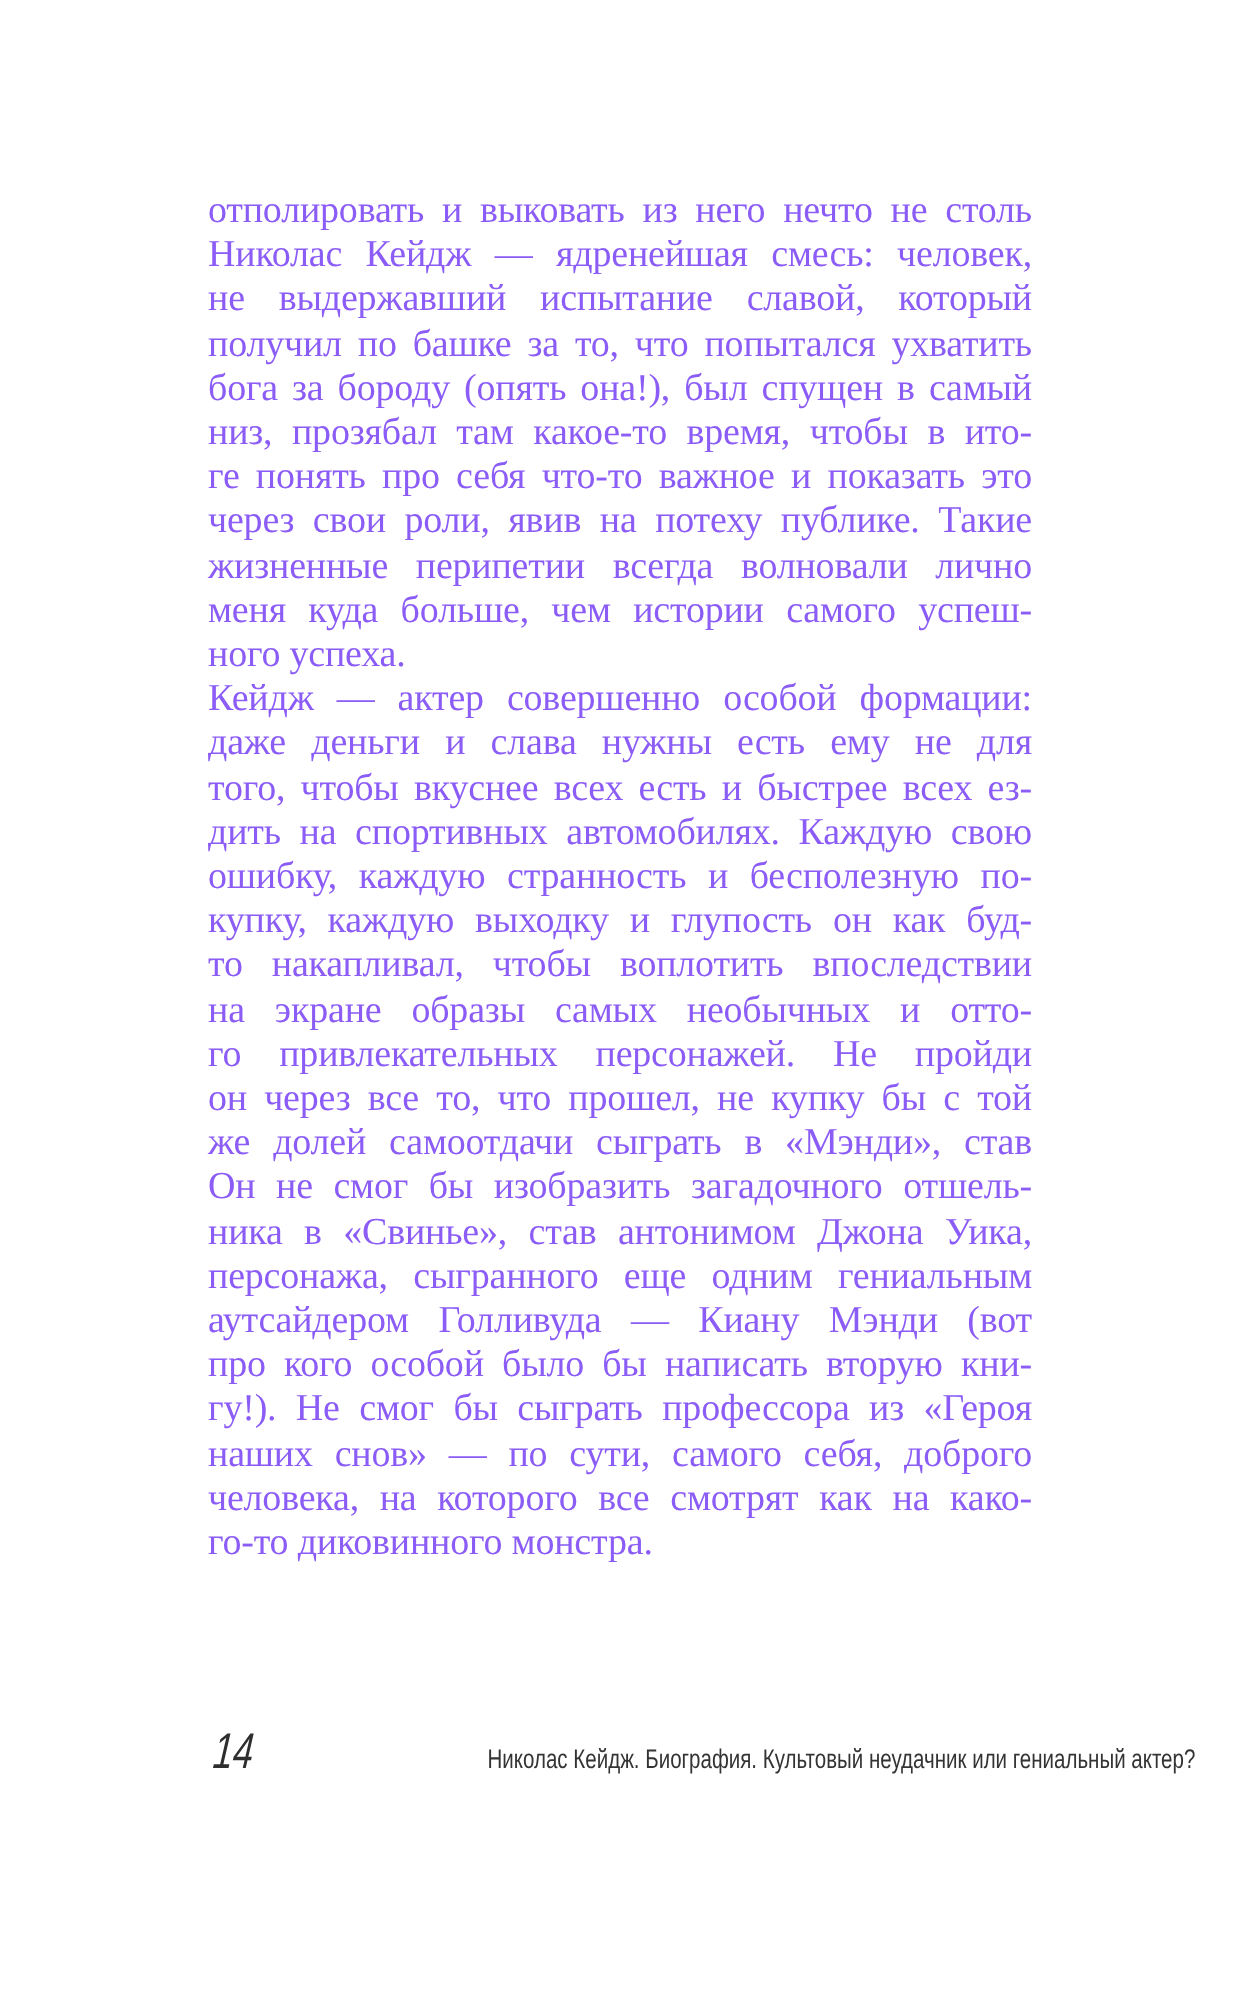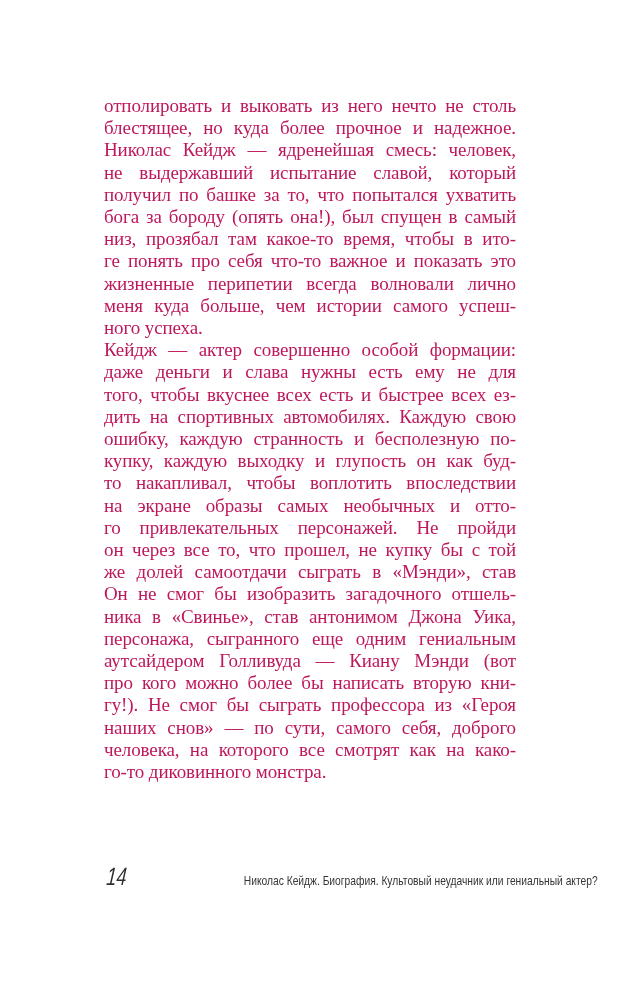--- a/index.html
+++ b/index.html
@@ -14,21 +14,21 @@
     margin: 0 auto;
     background: #ffffff;
     overflow: hidden;
     font-family: "Liberation Serif", "DejaVu Serif", serif;
   }
   .text-block {
     position: absolute;
     top: 95px;
     left: 104px;
     width: 412px;
-    color: #be185d;
+    color: #8b5cf6;
     font-size: 19px;
     line-height: 22.2px;
     letter-spacing: -0.1px;
   }
   .para + .para {
     margin-top: 0;
   }
   .line {
     text-align: justify;
     text-align-last: justify;
@@ -69,48 +69,48 @@
   }
 </style>
 </head>
 <body>
 
 <div class="screen">
 
   <div class="text-block" id="body-text">
       <div class="para">
         <div class="line">отполировать и выковать из него нечто не столь</div>
-        <div class="line">блестящее, но куда более прочное и надежное.</div>
         <div class="line">Николас Кейдж — ядренейшая смесь: человек,</div>
         <div class="line">не выдержавший испытание славой, который</div>
         <div class="line">получил по башке за то, что попытался ухватить</div>
         <div class="line">бога за бороду (опять она!), был спущен в самый</div>
         <div class="line">низ, прозябал там какое-то время, чтобы в ито-</div>
         <div class="line">ге понять про себя что-то важное и показать это</div>
+        <div class="line">через свои роли, явив на потеху публике. Такие</div>
         <div class="line">жизненные перипетии всегда волновали лично</div>
         <div class="line">меня куда больше, чем истории самого успеш-</div>
         <div class="line last">ного успеха.</div>
       </div>
       <div class="para">
         <div class="line">Кейдж — актер совершенно особой формации:</div>
         <div class="line">даже деньги и слава нужны есть ему не для</div>
         <div class="line">того, чтобы вкуснее всех есть и быстрее всех ез-</div>
         <div class="line">дить на спортивных автомобилях. Каждую свою</div>
         <div class="line">ошибку, каждую странность и бесполезную по-</div>
         <div class="line">купку, каждую выходку и глупость он как буд-</div>
         <div class="line">то накапливал, чтобы воплотить впоследствии</div>
         <div class="line">на экране образы самых необычных и отто-</div>
         <div class="line">го привлекательных персонажей. Не пройди</div>
         <div class="line">он через все то, что прошел, не купку бы с той</div>
         <div class="line">же долей самоотдачи сыграть в «Мэнди», став</div>
         <div class="line">Он не смог бы изобразить загадочного отшель-</div>
         <div class="line">ника в «Свинье», став антонимом Джона Уика,</div>
         <div class="line">персонажа, сыгранного еще одним гениальным</div>
         <div class="line">аутсайдером Голливуда — Киану Мэнди (вот</div>
-        <div class="line">про кого можно более бы написать вторую кни-</div>
+        <div class="line">про кого особой было бы написать вторую кни-</div>
         <div class="line">гу!). Не смог бы сыграть профессора из «Героя</div>
         <div class="line">наших снов» — по сути, самого себя, доброго</div>
         <div class="line">человека, на которого все смотрят как на како-</div>
         <div class="line last">го-то диковинного монстра.</div>
       </div>
     </div>
 
   <div class="page-footer">
     <span class="page-number">14</span>
     <span class="running-title">Николас Кейдж. Биография. Культовый неудачник или гениальный актер?</span>

